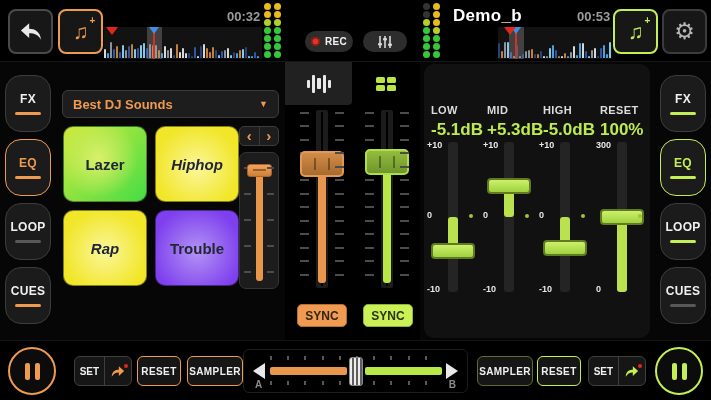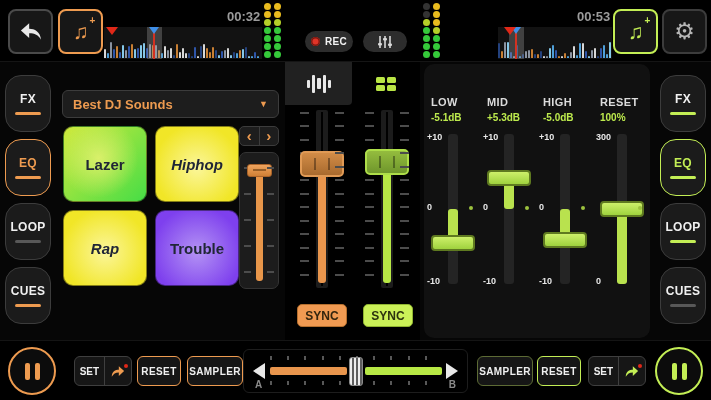--- a/index.html
+++ b/index.html
@@ -106,24 +106,24 @@
   .fader-b .ch-handle { background:linear-gradient(#94bc3e,#6f962c); border:2px solid #aede49; }
   .ch-handle::before, .ch-handle::after { content:""; position:absolute; top:5px; bottom:5px; width:2px; background:rgba(0,0,0,.35); }
   .ch-handle::before { left:12px; } .ch-handle::after { right:12px; }
   .sync-btn { position:absolute; top:242px; width:50px; height:23px; border-radius:5px; font-size:12px; font-weight:bold;
     display:flex; align-items:center; justify-content:center; color:#33250e; cursor:pointer; }
   .sync-a { left:12px; background:#f09a52; border:1px solid #b56f2e; }
   .sync-b { left:78px; background:#cbf158; border:1px solid #90b531; color:#2c330e; }
 
   
   .eq-panel { position:absolute; left:424px; top:64px; width:226px; height:274px; background:#111; border-radius:10px; }
-  .eq-band { position:absolute; top:28px; width:56px; height:232px; }
+  .eq-band { position:absolute; top:36px; width:56px; height:232px; }
   .band-0 { left:1px; } .band-1 { left:57px; } .band-2 { left:113px; } .band-3 { left:170px; }
   .eq-label { position:absolute; left:6px; top:4px; font-size:11px; font-weight:bold; color:#dcdcdc; letter-spacing:.4px; }
-  .eq-value { position:absolute; left:6px; top:20px; font-size:10px; font-weight:bold; color:#bdea4d; }
+  .eq-value { position:absolute; left:6px; top:20px; font-size:17px; font-weight:bold; color:#bdea4d; }
   .eq-scale { position:absolute; left:2px; width:22px; font-size:9px; font-weight:bold; color:#e8e8e8; }
   .s-top { top:40px; } .s-mid { top:110px; } .s-bot { top:184px; }
   .eq-track { position:absolute; left:23px; top:42px; width:10px; height:150px; background:#242424; border-radius:3px; cursor:pointer; }
   .eq-stem { position:absolute; left:0; width:10px; background:#b9e24e; border-radius:3px; }
   .eq-handle { position:absolute; left:-17px; width:44px; height:16px; background:linear-gradient(#cdf06a,#9fd23e);
     border:2px solid #5f7a20; border-radius:4px; cursor:grab; }
   .eq-dot { position:absolute; left:44px; top:114px; width:4px; height:4px; border-radius:50%; background:#9cc23e; }
 
   
   .bottombar { position:absolute; left:0; top:340px; width:711px; height:60px; background:#000; border-top:1px solid #141414; }
@@ -292,20 +292,21 @@
         <div class="led-col">
           <span class="led" style="background: rgb(233, 187, 30);"></span>
           <span class="led" style="background: rgb(233, 187, 30);"></span>
           <span class="led" style="background: rgb(233, 187, 30);"></span>
           <span class="led" style="background: rgb(181, 207, 40);"></span>
           <span class="led" style="background: rgb(53, 201, 58);"></span>
           <span class="led" style="background: rgb(53, 201, 58);"></span>
           <span class="led" style="background: rgb(53, 201, 58);"></span>
         </div>
       </div>
+    <div class="deck-title title-b">Demo_b</div>
     <div class="deck-time time-b">00:53</div>
     <div class="wave-wrap wave-b">
       <div class="wavebars">
           <span class="wbar" style="height: 15px; background: rgb(36, 66, 126);"></span>
           <span class="wbar" style="height: 7px; background: rgb(200, 127, 51);"></span>
           <span class="wbar" style="height: 16px; background: rgb(139, 147, 160);"></span>
           <span class="wbar" style="height: 16px; background: rgb(134, 200, 232);"></span>
           <span class="wbar" style="height: 6px; background: rgb(46, 85, 168);"></span>
           <span class="wbar" style="height: 2px; background: rgb(139, 147, 160);"></span>
           <span class="wbar" style="height: 13px; background: rgb(36, 66, 126);"></span>

